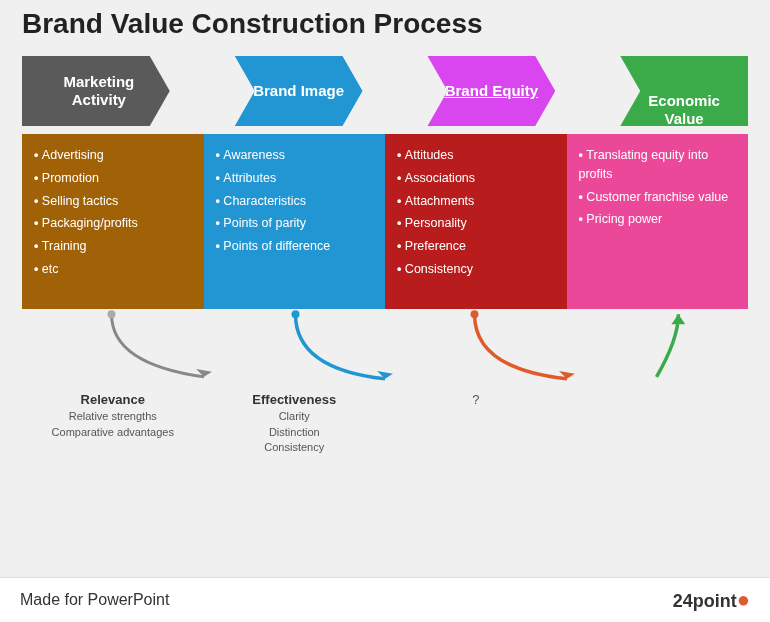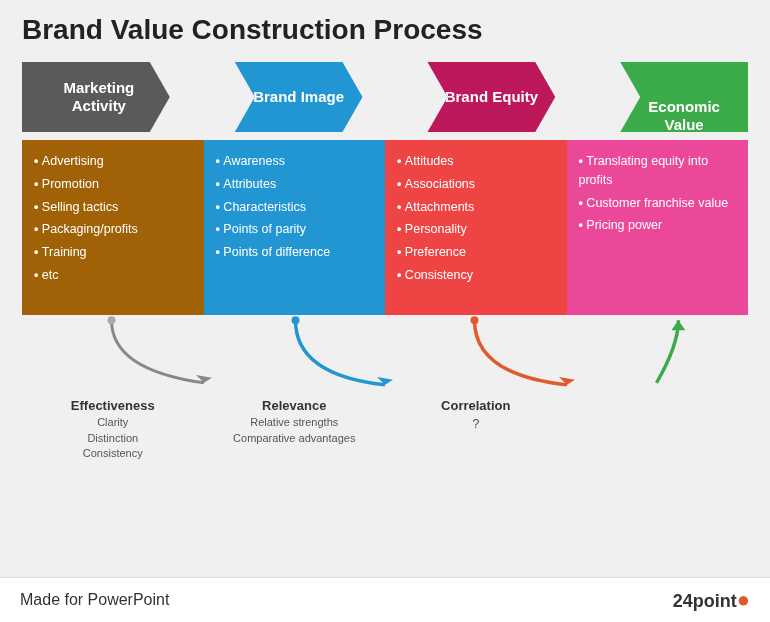--- a/index.html
+++ b/index.html
@@ -8,21 +8,21 @@
       height: 622px;
       background: #e8e8e8;
       font-family: Arial, sans-serif;
       overflow: hidden;
     }
 
     .main-container {
       width: 770px;
       height: 577px;
       background: #f0f0f0;
-      padding: 14px 22px 10px 22px;
+      padding: 8px 22px 10px 22px;
     }
 
     .page-title {
       font-size: 28px;
       font-weight: bold;
       color: #222;
       margin-bottom: 16px;
     }
 
     
@@ -78,21 +78,21 @@
       line-height: 1.5;
     }
 
     .content-box ul li::before {
       content: "• ";
       font-weight: bold;
     }
 
     .box-gray { background: #a16207; }
     .box-blue { background: #2196d3; }
-    .box-orange { background: #ef4444; }
+    .box-orange { background: #b91c1c; }
     .box-green { background: #ec4899; }
 
     
     .curved-arrows {
       width: 100%;
       height: 80px;
       position: absolute;
       top: 0;
       left: 0;
     }
@@ -157,25 +157,26 @@
       margin-right: -2px;
     }
     .seg2 {
       background: #2196d3;
       width: 185px;
       clip-path: polygon(20px 0, calc(100% - 20px) 0, 100% 50%, calc(100% - 20px) 100%, 20px 100%, 40px 50%);
       z-index: 3;
       margin-right: -2px;
     }
     .seg3 {
-      background: #be185d;
+      background: #d946ef;
       width: 185px;
       clip-path: polygon(20px 0, calc(100% - 20px) 0, 100% 50%, calc(100% - 20px) 100%, 20px 100%, 40px 50%);
       z-index: 2;
       margin-right: -2px;
+      text-decoration: underline;
     }
     .seg4 {
       background: #3bab4a;
       width: 185px;
       clip-path: polygon(20px 0, 100% 0, 100% 100%, 20px 100%, 40px 50%);
       z-index: 1;
     }
 
     .seg1 .seg-label { padding-left: 14px; }
     .seg2 .seg-label { padding-left: 28px; }
@@ -264,32 +265,31 @@
       <polygon points="548,70 540,62 556,65" fill="#e05a2b"></polygon>
       <circle cx="455" cy="5" r="4" fill="#e05a2b"></circle>
 
       <path d="M 638 68 Q 660 30 660 5" fill="none" stroke="#3bab4a" stroke-width="3.5"></path>
       <polygon points="660,5 653,15 667,15" fill="#3bab4a"></polygon>
     </svg>
   </div>
 
   <div class="labels-row">
     <div class="label-section">
+      <div class="label-bold">Relevance</div>
+      <div style="white-space:pre-line; font-size:11px; color:#555;">Relative strengths
+Comparative advantages</div>
+    </div>
+    <div class="label-section">
       <div class="label-bold">Effectiveness</div>
       <div style="white-space:pre-line; font-size:11px; color:#555;">Clarity
 Distinction
 Consistency</div>
     </div>
     <div class="label-section">
-      <div class="label-bold">Relevance</div>
-      <div style="white-space:pre-line; font-size:11px; color:#555;">Relative strengths
-Comparative advantages</div>
-    </div>
-    <div class="label-section">
-      <div class="label-bold">Correlation</div>
       <div style="font-size:13px; color:#555;">?</div>
     </div>
     <div class="label-section"></div>
   </div>
 </div>
 
 <div class="footer">
   <span class="footer-left">Made for PowerPoint</span>
   <span class="footer-right">
     <span>24point</span><span class="orange-dot">●</span>

